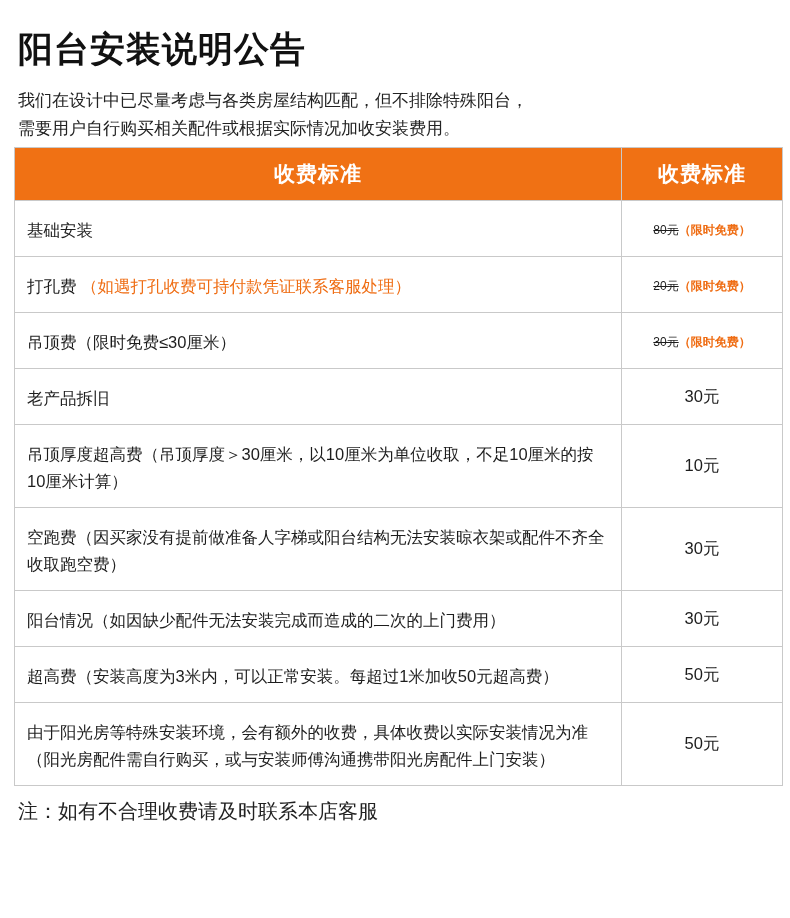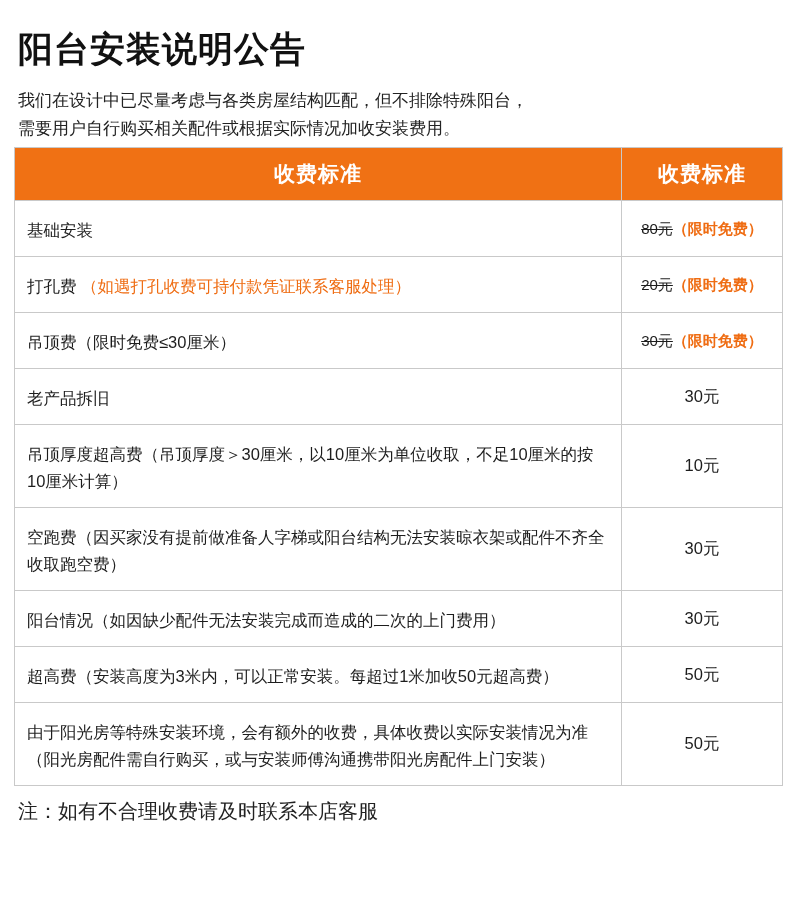--- a/index.html
+++ b/index.html
@@ -75,21 +75,21 @@
   .struck {
     text-decoration: line-through;
     color: #1d1d1d;
   }
   .free-tag {
     color: #ef6c12;
     font-weight: bold;
   }
   .fee-promo {
     white-space: nowrap;
-    font-size: 15px;
+    font-size: 12px;
     text-align: right;
   }
   .footnote {
     font-size: 20px;
     margin: 12px 0 0 4px;
     color: #222222;
   }
 </style>
 </head>
 <body>

